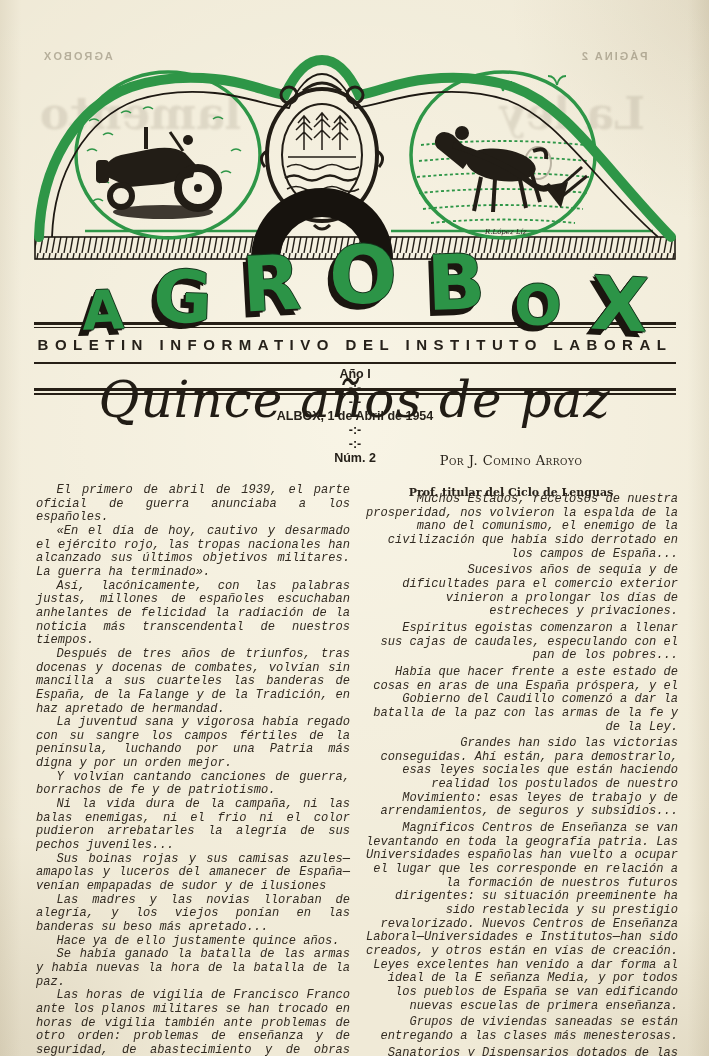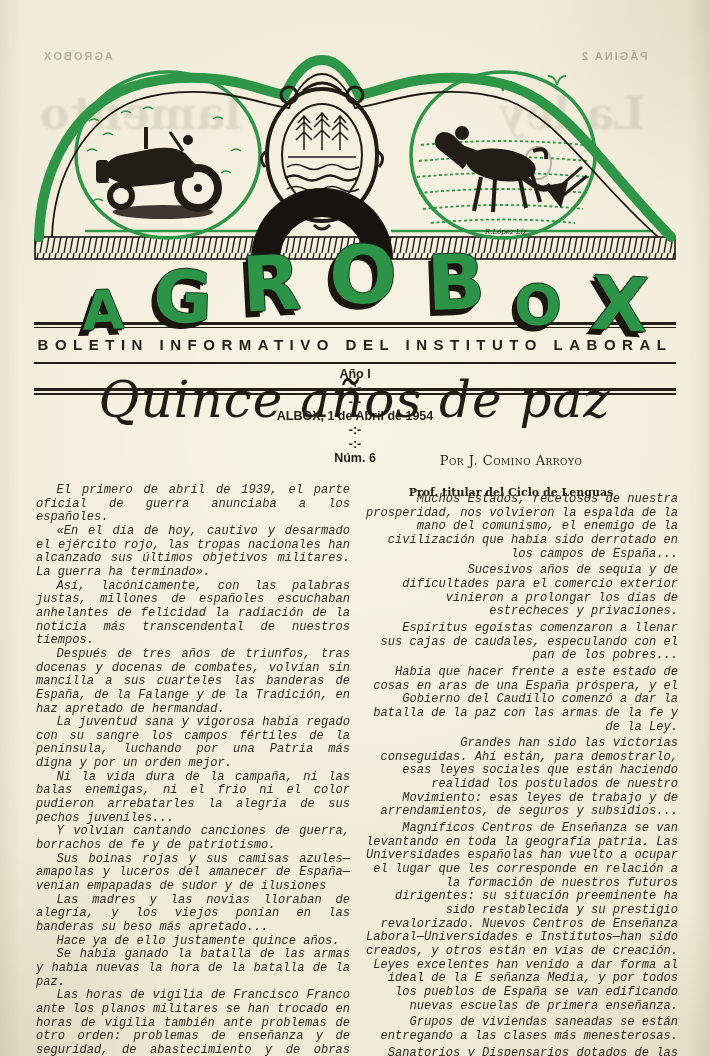--- a/index.html
+++ b/index.html
@@ -173,37 +173,37 @@
   <div class="abs boletin">BOLETIN INFORMATIVO DEL INSTITUTO LABORAL</div>
 
   <div class="abs rule" style="top:362px;height:2px;"></div>
   <div class="abs issue-bar">
     <span>Año I</span>
     <span>-:-</span>
     <span>-:-</span>
     <span>ALBOX, 1 de Abril de 1954</span>
     <span>-:-</span>
     <span>-:-</span>
-    <span>Núm. 6</span>
+    <span>Núm. 2</span>
   </div>
   <div class="abs rule" style="top:388px;height:3px;"></div>
   <div class="abs rule" style="top:393px;height:2px;"></div>
 
   <div class="abs headline">Quince años de paz</div>
   <div class="abs byline">Por J. Comino Arroyo</div>
   <div class="abs byline-role">Prof. titular del Ciclo de Lenguas</div>
 
   <div class="abs col col-left">
     <p>El primero de abril de 1939, el parte oficial de guerra anunciaba a los españoles.</p>
     <p>«En el día de hoy, cautivo y desarmado el ejército rojo, las tropas nacionales han alcanzado sus últimos objetivos militares. La guerra ha terminado».</p>
     <p>Así, lacónicamente, con las palabras justas, millones de españoles escuchaban anhelantes de felicidad la radiación de la noticia más transcendental de nuestros tiempos.</p>
     <p>Después de tres años de triunfos, tras docenas y docenas de combates, volvían sin mancilla a sus cuarteles las banderas de España, de la Falange y de la Tradición, en haz apretado de hermandad.</p>
     <p>La juventud sana y vigorosa había regado con su sangre los campos fértiles de la península, luchando por una Patria más digna y por un orden mejor.</p>
+    <p>Y volvían cantando canciones de guerra, borrachos de fe y de patriotismo.</p>
     <p>Ni la vida dura de la campaña, ni las balas enemigas, ni el frio ni el color pudieron arrebatarles la alegría de sus pechos juveniles...</p>
-    <p>Y volvían cantando canciones de guerra, borrachos de fe y de patriotismo.</p>
     <p>Sus boinas rojas y sus camisas azules—amapolas y luceros del amanecer de España—venían empapadas de sudor y de ilusiones</p>
     <p>Las madres y las novias lloraban de alegría, y los viejos ponían en las banderas su beso más apretado...</p>
     <p>Hace ya de ello justamente quince años.</p>
     <p>Se había ganado la batalla de las armas y había nuevas la hora de la batalla de la paz.</p>
     <p>Las horas de vigilia de Francisco Franco ante los planos militares se han trocado en horas de vigilia también ante problemas de otro orden: problemas de enseñanza y de seguridad, de abastecimiento y de obras públicas, de economía y de hacienda.</p>
   </div>
 
   <div class="abs col col-right">
     <p>Muchos Estados, recelosos de nuestra prosperidad, nos volvieron la espalda de la mano del comunismo, el enemigo de la civilización que había sido derrotado en los campos de España...</p>
     <p>Sucesivos años de sequía y de dificultades para el comercio exterior vinieron a prolongar los días de estrecheces y privaciones.</p>

